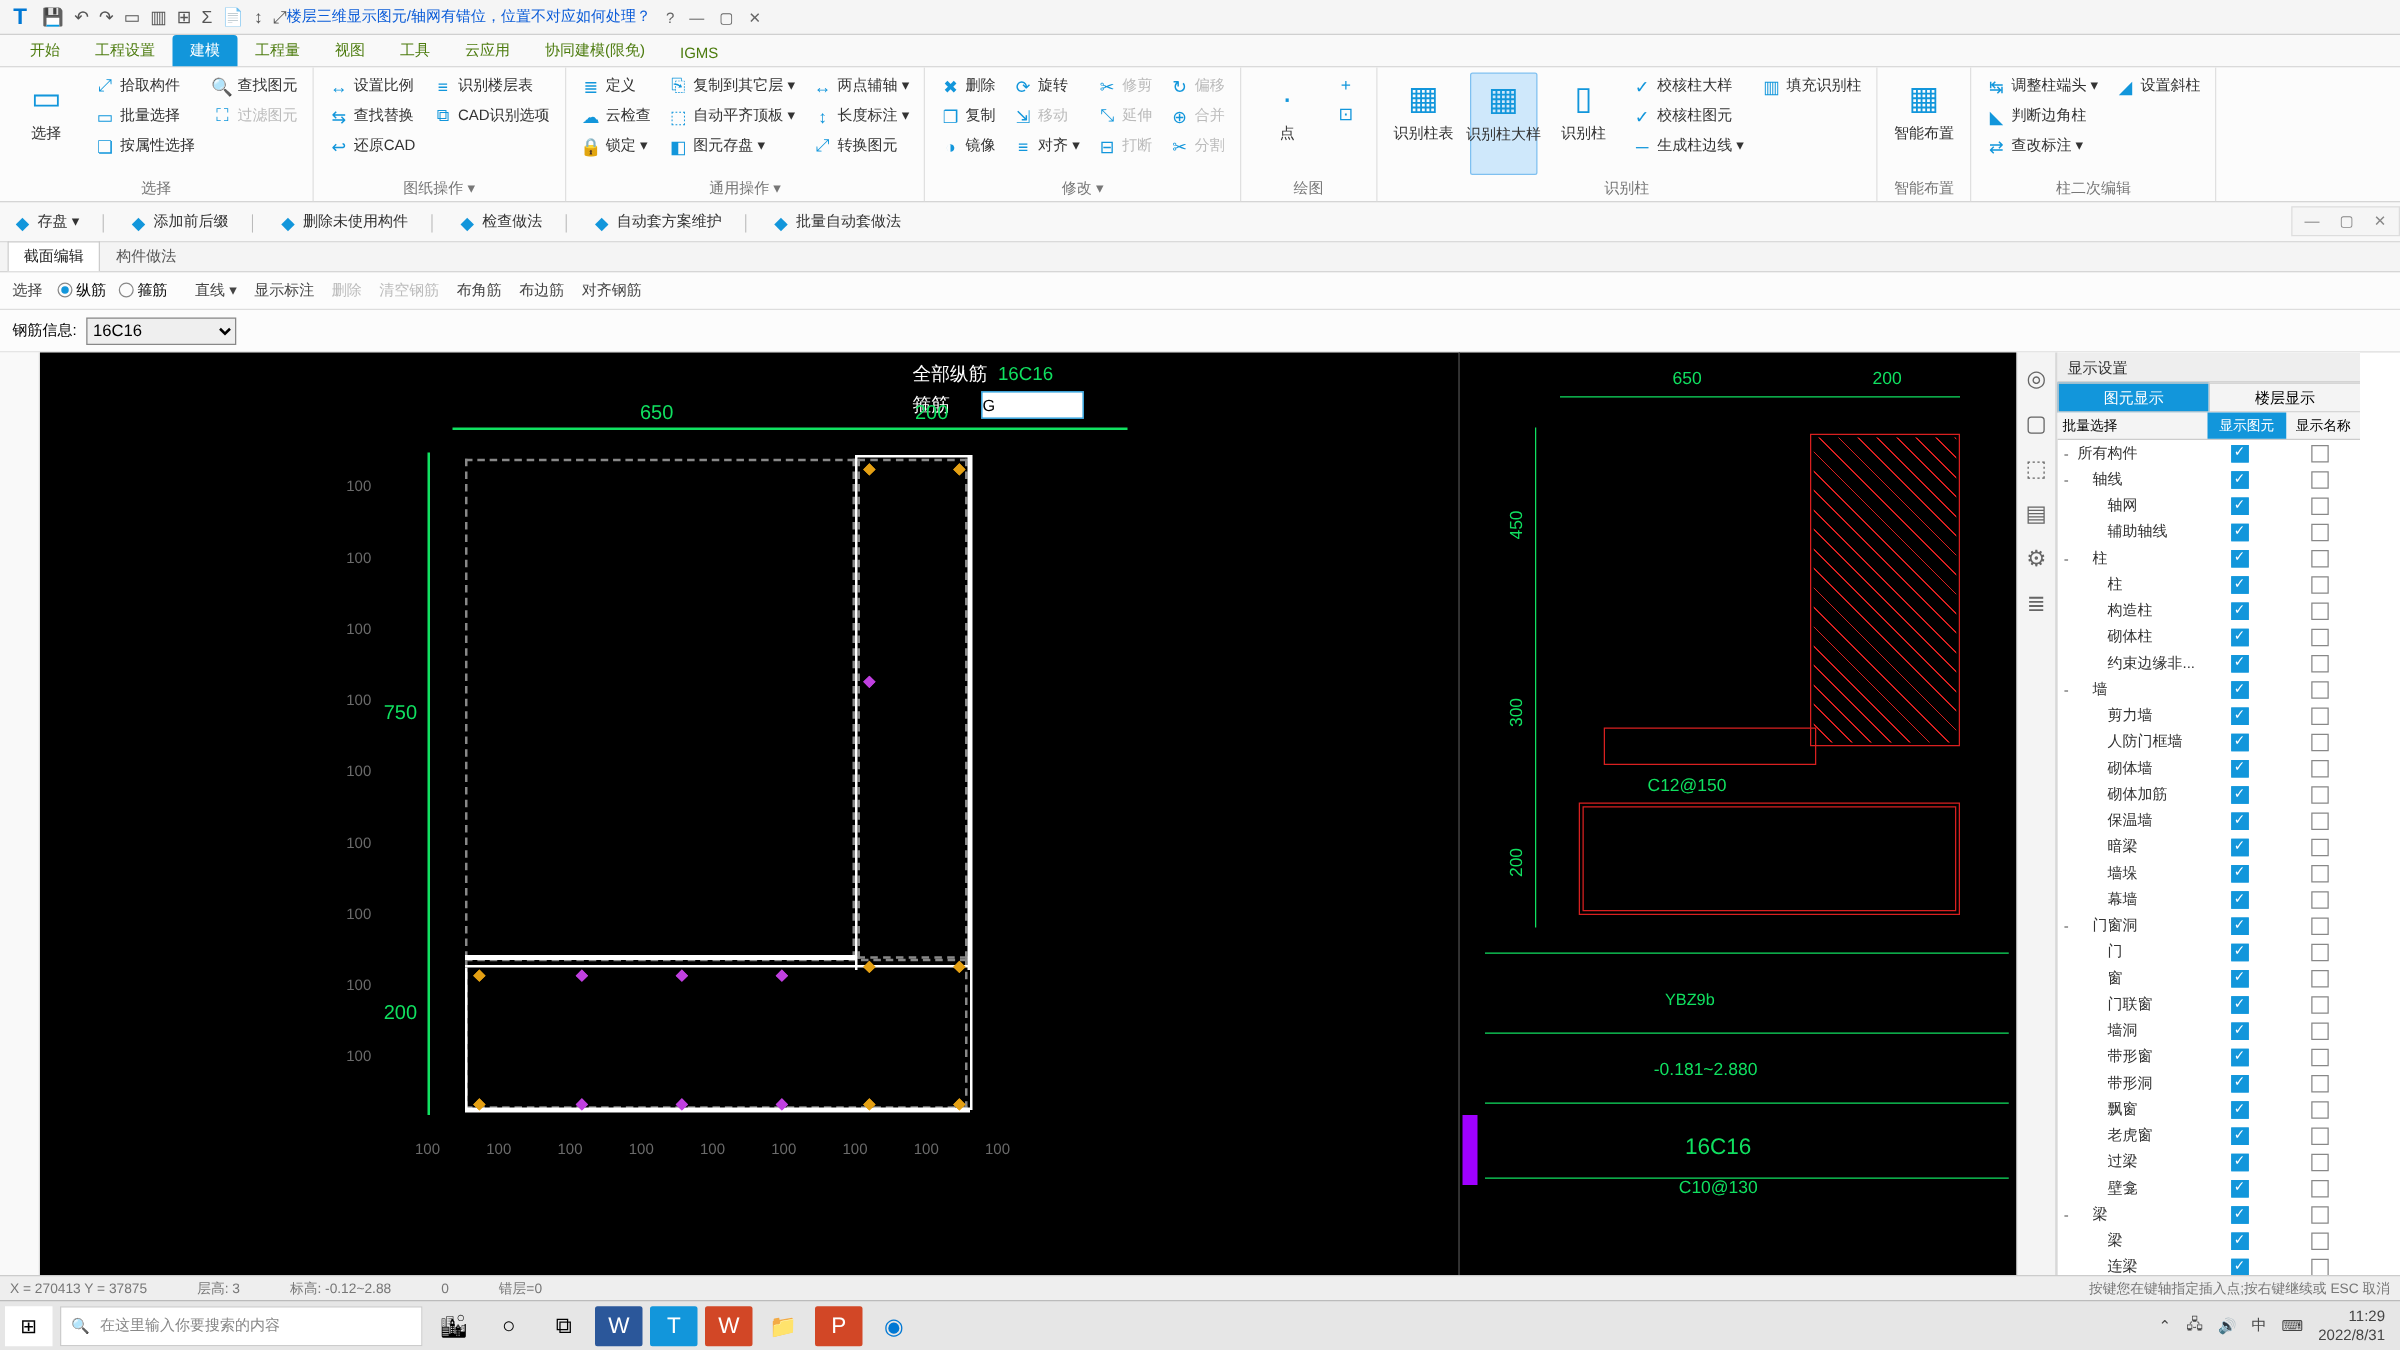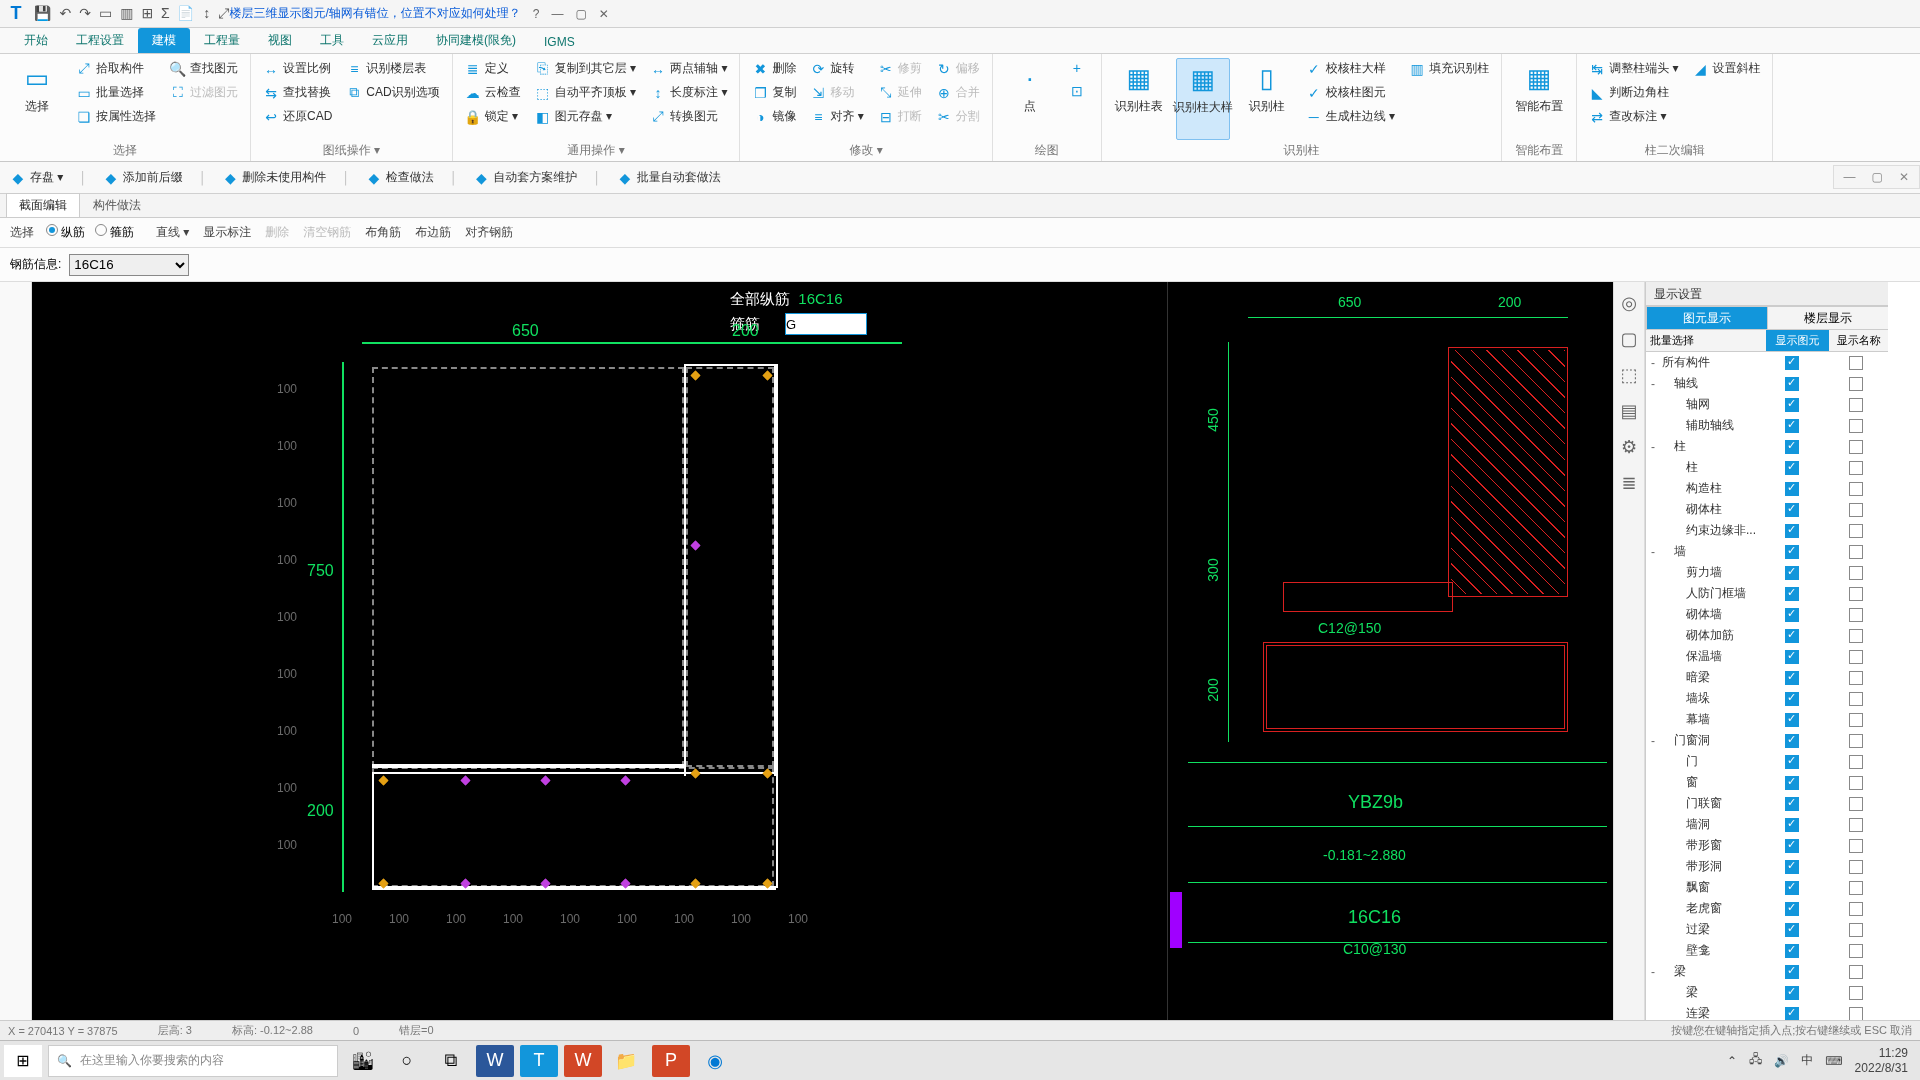--- a/index.html
+++ b/index.html
@@ -9,21 +9,21 @@
 .titlebar { height: 28px; background: #f5f5f5; display: flex; align-items: center; border-bottom: 1px solid #d0d0d0; }
 .titlebar-icon { width: 24px; height: 24px; margin-left: 4px; color: #0078d4; font-size: 18px; font-weight: bold; display:flex; align-items:center; justify-content:center; }
 .qat { display: flex; gap: 8px; margin-left: 6px; }
 .qat span { font-size: 14px; color: #555; }
 .title-text { flex: 1; text-align: center; color: #333; }
 .help-text { color: #0b5cd8; margin-right: 12px; }
 .win-controls { display: flex; gap: 12px; margin-right: 10px; color: #666; }
 
 
 .tabs { height: 26px; display: flex; align-items: flex-end; padding-left: 10px; border-bottom: 1px solid #d0d0d0; background: #f9f9f9; }
-.tab { padding: 4px 14px; color: #0f766e; cursor: pointer; }
+.tab { padding: 4px 14px; color: #4d7c0f; cursor: pointer; }
 .tab.active { background: #1296db; color: #fff; border-radius: 3px 3px 0 0; }
 
 
 .ribbon { height: 108px; display: flex; border-bottom: 1px solid #c8c8c8; background: #fcfcfc; }
 .group { border-right: 1px solid #e0e0e0; padding: 4px 10px 0 10px; display: flex; flex-direction: column; }
 .group-body { flex: 1; display: flex; gap: 10px; }
 .group-col { display: flex; flex-direction: column; gap: 3px; }
 .group-label { text-align: center; color: #777; padding: 2px 0; }
 .rbtn { display: flex; align-items: center; gap: 4px; color: #333; white-space: nowrap; cursor: pointer; padding: 2px 2px; }
 .rbtn.big { flex-direction: column; width: 54px; align-items:center; padding-top: 4px; }
@@ -36,21 +36,21 @@
 .secbar .sep { color: #bbb; }
 
 
 .intabs { display: flex; height: 24px; align-items: flex-end; border-bottom: 1px solid #ccc; background: #f4f4f4; padding-left: 6px; }
 .intab { padding: 3px 12px; color: #555; border: 1px solid transparent; border-bottom: none; cursor: pointer; }
 .intab.active { background: #fff; border-color: #ccc; color: #222; font-weight: 500; }
 
 
 .edittb { height: 30px; display: flex; align-items: center; gap: 12px; padding: 0 10px; border-bottom: 1px solid #ddd; background: #fcfcfc; }
 .edittb label { color: #444; }
-.radio { display: inline-flex; align-items: flex-start; gap: 3px; cursor: pointer; }
+.radio { display: inline-flex; align-items: center; gap: 3px; cursor: pointer; }
 .radio .dot { width: 12px; height: 12px; border: 1px solid #888; border-radius: 50%; display:inline-block; position: relative; }
 .radio.checked .dot::after { content:""; position:absolute; inset:2px; background:#1296db; border-radius:50%; }
 .tbtn { color: #444; cursor: pointer; }
 .tbtn.muted { color: #bbb; }
 
 
 .steelbar { height: 34px; display: flex; align-items: center; gap: 8px; padding: 0 10px; border-bottom: 1px solid #ddd; background: #fcfcfc; }
 .steelbar select { width: 120px; height: 22px; border: 1px solid #888; }
 
 
@@ -541,21 +541,21 @@
       <div class="green-dim" style="left:33px; top:400px; transform:rotate(-90deg);">200</div>
 
       <div class="red-line" style="left:280px; top:65px; width:120px; height:250px;"></div>
       <div class="red-line" style="left:115px; top:300px; width:170px; height:30px;"></div>
       <div class="red-line" style="left:95px; top:360px; width:305px; height:90px;"></div>
 
       <div style="position:absolute; left:283px; top:68px; width:114px; height:244px; background: repeating-linear-gradient(45deg, transparent 0 10px, #d92020 10px 11px);"></div>
       <div style="position:absolute; left:98px; top:363px; width:299px; height:84px; border:1px solid #d92020;"></div>
 
       <div class="green-dim cyan" style="left:150px; top:338px;">C12@150</div>
-      <div class="green-dim" style="left:180px; top:510px; font-size:18px;">YBZ9b</div>
+      <div class="green-dim" style="left:164px; top:510px; font-size:13px;">YBZ9b</div>
       <div class="green-dim" style="left:155px; top:565px;">-0.181~2.880</div>
       <div class="green-dim" style="left:180px; top:625px; font-size:18px;">16C16</div>
       <div class="green-dim" style="left:175px; top:659px;">C10@130</div>
       <div style="position:absolute; left:20px; top:480px; right:6px; border-top:1px solid #10e060;"></div>
       <div style="position:absolute; left:20px; top:544px; right:6px; border-top:1px solid #10e060;"></div>
       <div style="position:absolute; left:20px; top:600px; right:6px; border-top:1px solid #10e060;"></div>
       <div style="position:absolute; left:20px; top:660px; right:6px; border-top:1px solid #10e060;"></div>
       <div class="purple-bar"></div>
     </div>
     <div class="rstatus">

